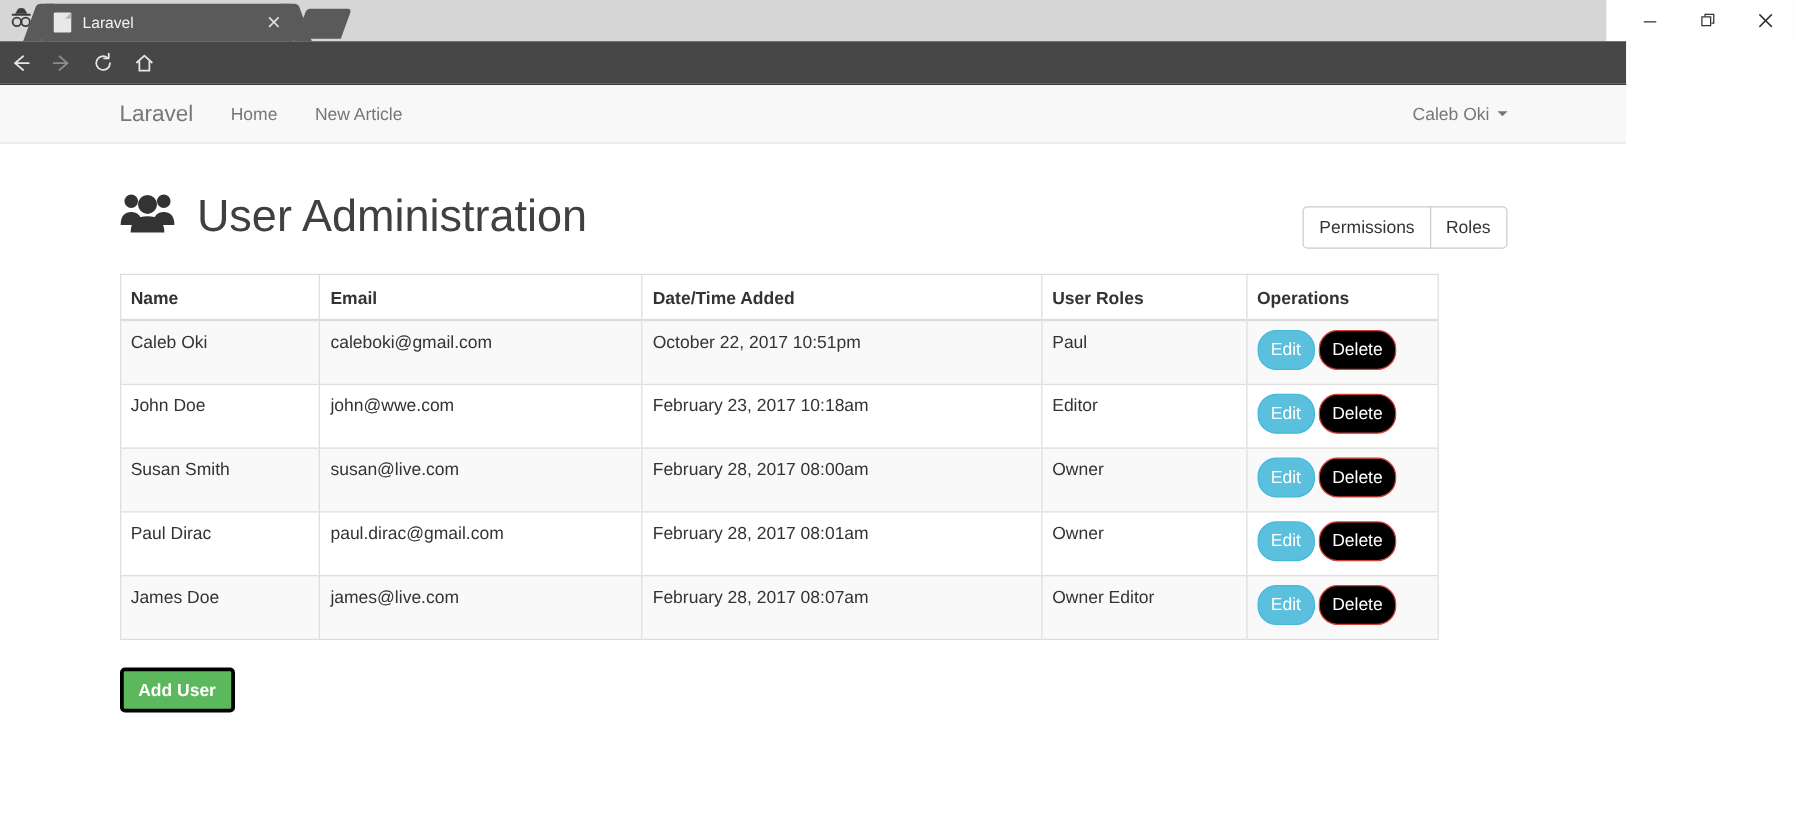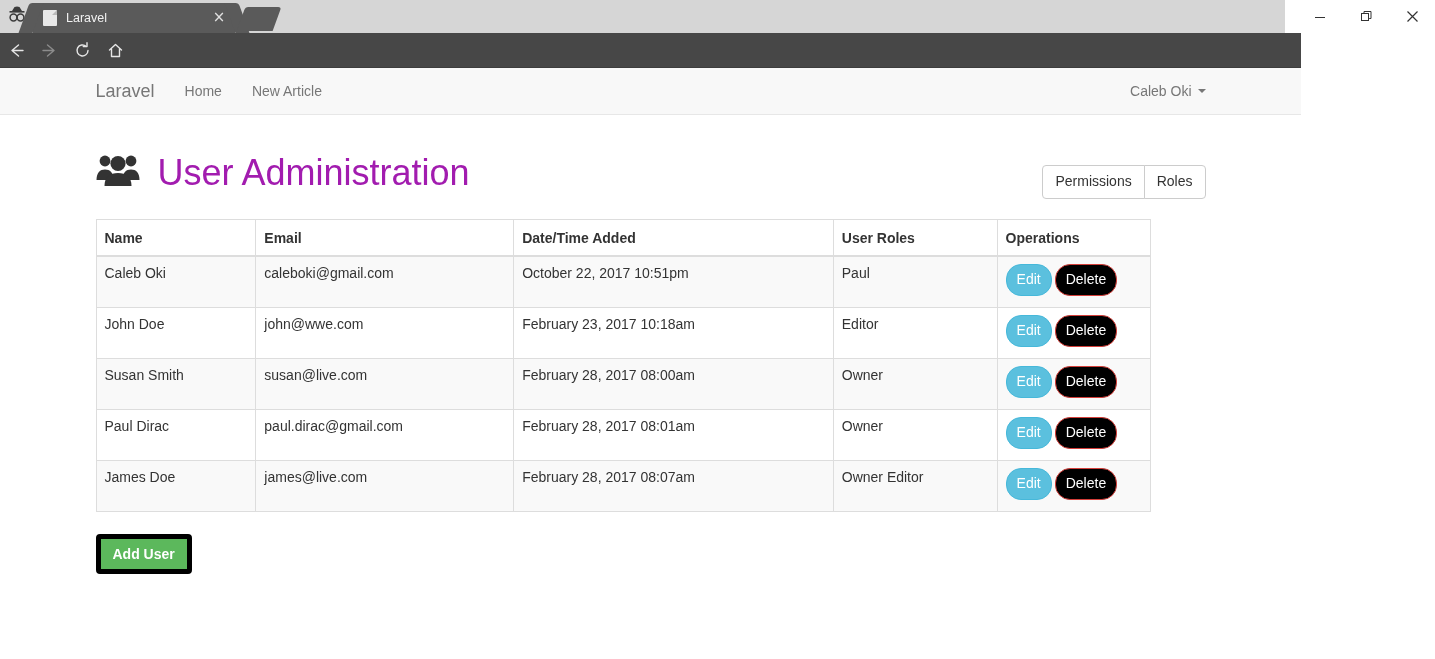--- a/index.html
+++ b/index.html
@@ -151,21 +151,21 @@
 
   .container {
     width: 1140px; margin: 0 auto; padding: 0 15px; position: relative;
   }
 
   .page-head {
     display: flex; align-items: flex-start; justify-content: space-between;
     padding-top: 36px;
   }
   .page-title {
-    display: flex; align-items: center; color: #a21caf;
+    display: flex; align-items: center; color: #404040;
     font-size: 36px; font-weight: normal; line-height: 1.1;
   }
   .users-icon { margin-right: 18px; flex: 0 0 auto; display: block; }
 
   .btn-group { display: flex; margin-top: 14px; }
   .btn-default {
     background: #ffffff; border: 1px solid #cccccc; color: #333333;
     font-size: 14px; padding: 6px 12px; line-height: 1.42;
     font-family: "Liberation Sans", sans-serif;
   }
@@ -206,21 +206,21 @@
   .btn-sm {
     font-size: 14px; padding: 5px 10px; border-radius: 15px; border: 1px solid transparent;
     color: #ffffff; line-height: 1.42; display: inline-block;
     font-family: "Liberation Sans", sans-serif;
   }
   .btn-info   { background: #5bc0de; border-color: #46b8da; }
   .btn-danger { background: #000000; border-color: #d43f3a; }
   .btn-edit-sp { margin-right: 3px; }
 
   .btn-success {
-    background: #5cb85c; border: 5px solid #000000; color: #ffffff;
+    background: #5cb85c; border: 3px solid #000000; color: #ffffff;
     font-size: 14px; font-weight: bold; padding: 7px 12px; border-radius: 4px;
     margin-top: 22px; display: inline-block;
     font-family: "Liberation Sans", sans-serif;
   }
 </style>
 </head>
 <body>
 
 <div class="browser">
 

